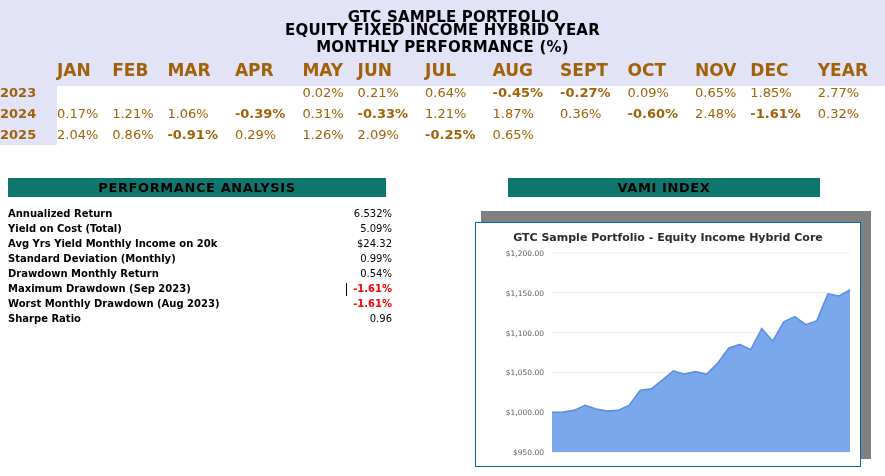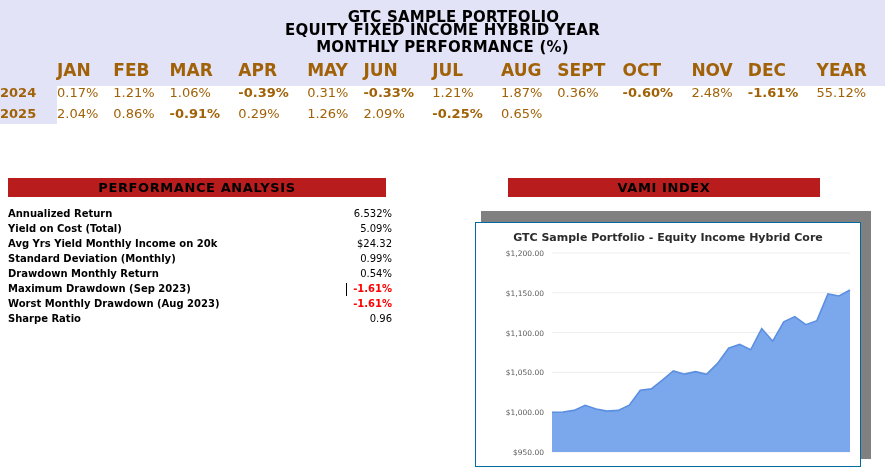--- a/index.html
+++ b/index.html
@@ -63,21 +63,21 @@
     width: 57px;
     text-align: left;
     padding-left: 2px;
   }
   .neg { color: #FF0000; font-weight: bold; }
   .pos { color: #000000; }
 
   
   .band {
     position: absolute;
-    background: #b91c1c;
+    background: #0f766e;
     text-align: center;
     font-weight: bold;
     font-size: 13px;
     color: #000000;
     letter-spacing: 0.6px;
     line-height: 19px;
     height: 19px;
   }
   #band-performance { left: 8px; top: 178px; width: 378px; }
   #band-vami       { left: 508px; top: 178px; width: 312px; }
@@ -174,35 +174,51 @@
       <th>AUG</th>
       <th>SEPT</th>
       <th>OCT</th>
       <th>NOV</th>
       <th>DEC</th>
       <th>YEAR</th>
     </tr>
   </thead>
   <tbody id="perf-table-body">
 
+  <tr>
+        <td class="yearcell">2023</td>
+        <td class="mcell pos"></td>
+        <td class="mcell pos"></td>
+        <td class="mcell pos"></td>
+        <td class="mcell pos"></td>
+        <td class="mcell pos">0.02%</td>
+        <td class="mcell pos">0.21%</td>
+        <td class="mcell pos">0.64%</td>
+        <td class="mcell neg">-0.45%</td>
+        <td class="mcell neg">-0.27%</td>
+        <td class="mcell pos">0.09%</td>
+        <td class="mcell pos">0.65%</td>
+        <td class="mcell pos">1.85%</td>
+        <td class="mcell pos">2.77%</td>
+      </tr>
       <tr>
         <td class="yearcell">2024</td>
         <td class="mcell pos">0.17%</td>
         <td class="mcell pos">1.21%</td>
         <td class="mcell pos">1.06%</td>
         <td class="mcell neg">-0.39%</td>
         <td class="mcell pos">0.31%</td>
         <td class="mcell neg">-0.33%</td>
         <td class="mcell pos">1.21%</td>
         <td class="mcell pos">1.87%</td>
         <td class="mcell pos">0.36%</td>
         <td class="mcell neg">-0.60%</td>
         <td class="mcell pos">2.48%</td>
         <td class="mcell neg">-1.61%</td>
-        <td class="mcell pos">55.12%</td>
+        <td class="mcell pos">0.32%</td>
       </tr>
       <tr>
         <td class="yearcell">2025</td>
         <td class="mcell pos">2.04%</td>
         <td class="mcell pos">0.86%</td>
         <td class="mcell neg">-0.91%</td>
         <td class="mcell pos">0.29%</td>
         <td class="mcell pos">1.26%</td>
         <td class="mcell pos">2.09%</td>
         <td class="mcell neg">-0.25%</td>

